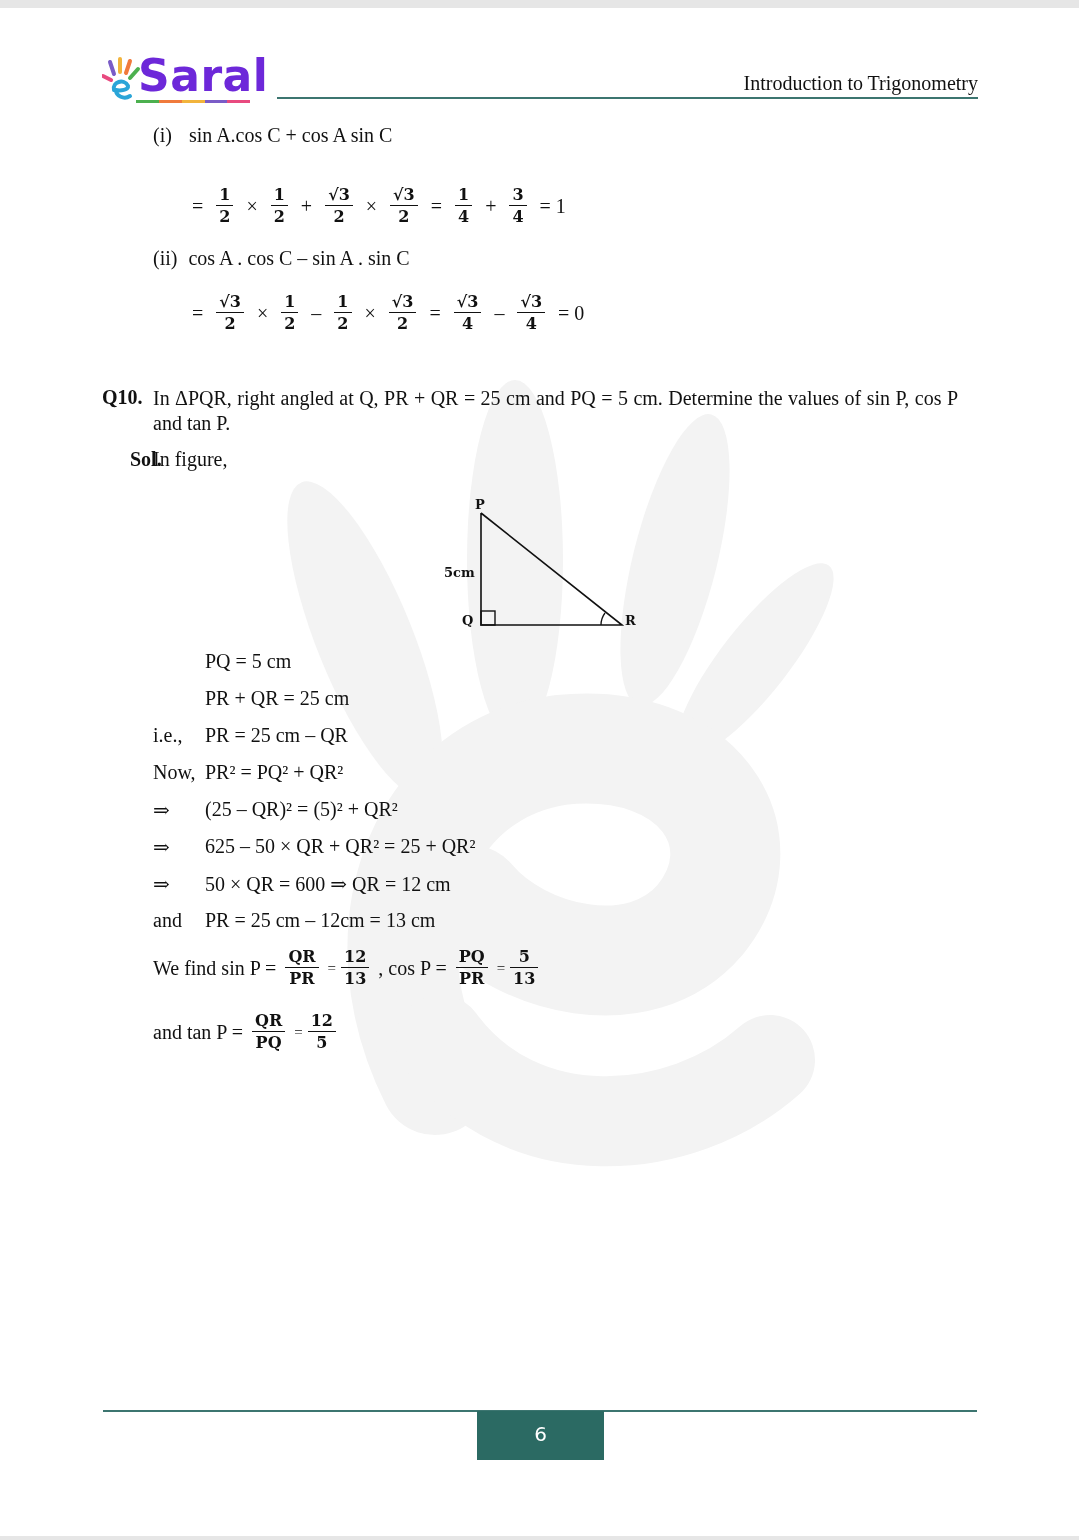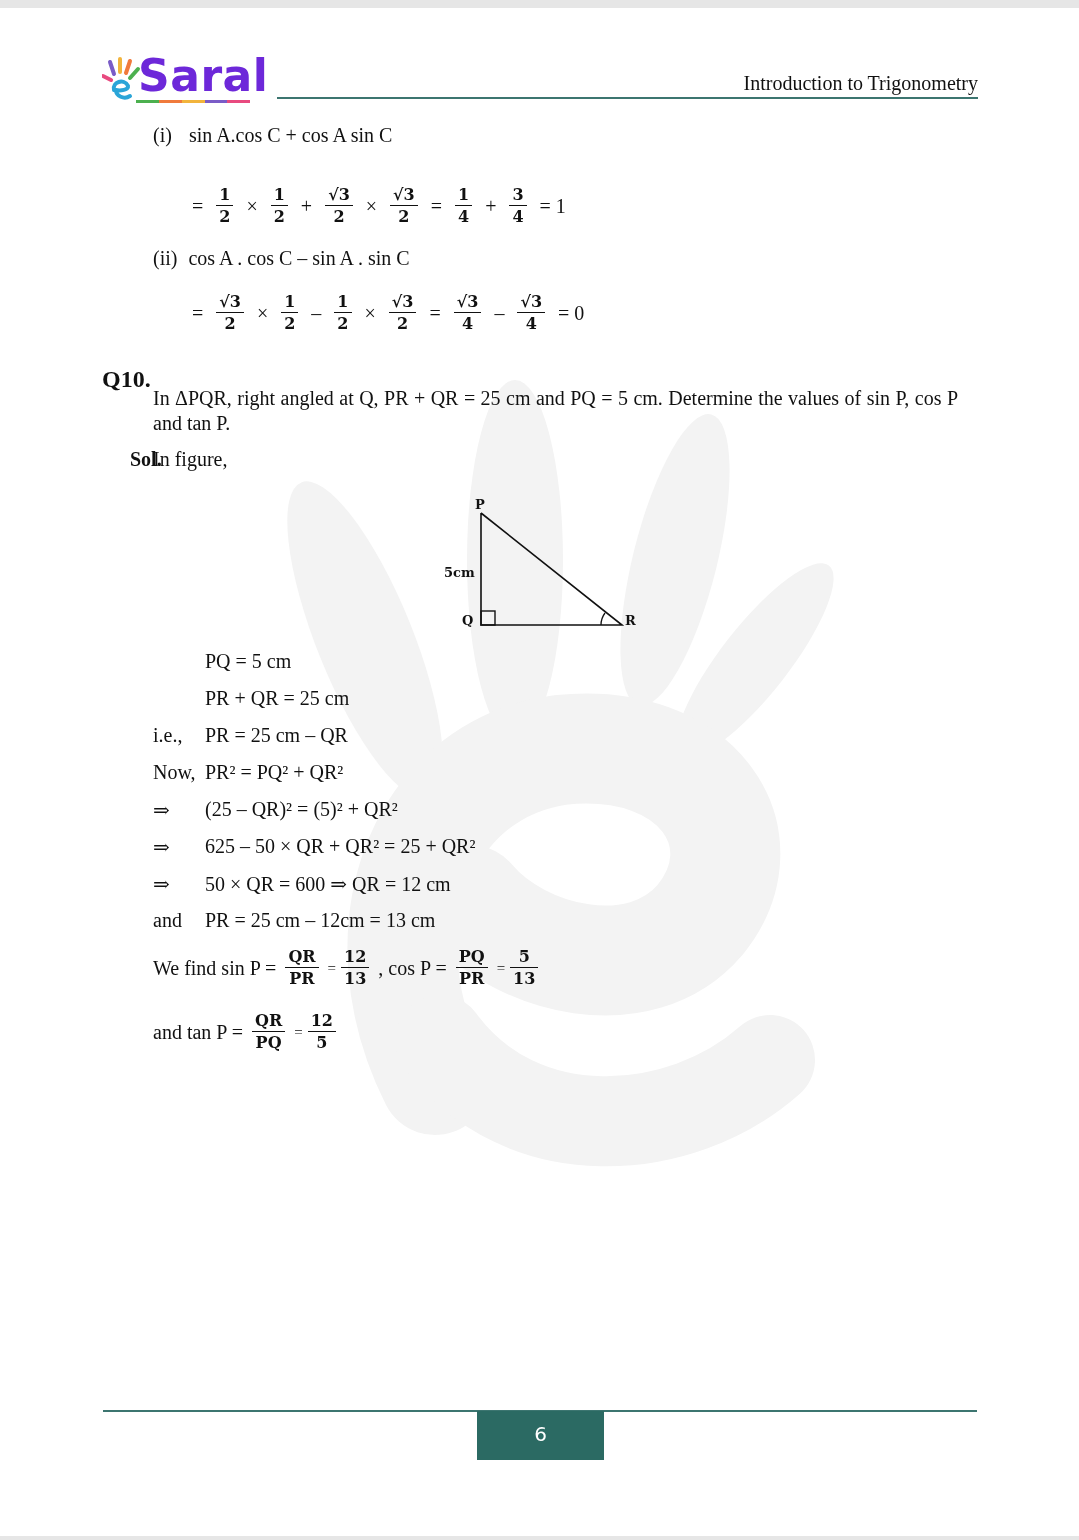--- a/index.html
+++ b/index.html
@@ -21,21 +21,21 @@
 
   .line { position:absolute; font-size:20px; white-space:nowrap; }
   .frac { display:inline-block; vertical-align:middle; text-align:center; margin:0 4px;
           font-family:"DejaVu Serif", serif; font-weight:bold; font-size:16px; line-height:1.15; }
   .frac .num { display:block; border-bottom:1.2px solid #111; padding:0 3px 1px; }
   .frac .den { display:block; padding:2px 3px 0; }
   .op { display:inline-block; vertical-align:middle; margin:0 4px; }
   .b { font-weight:bold; }
 
   .q-text { position:absolute; left:153px; top:386px; width:805px; font-size:20px; line-height:25px; text-align:justify; }
-  .q-num { position:absolute; left:102px; top:366px; font-size:24px; font-weight:bold; }
+  .q-num { position:absolute; left:102px; top:386px; font-size:20px; font-weight:bold; }
 
   .figure { position:absolute; left:440px; top:495px; width:210px; height:140px; }
   .figure .lbl { position:absolute; font-family:"DejaVu Serif", serif; font-weight:bold; font-size:13px; }
 
   .footer-rule { position:absolute; left:103px; top:1410px; width:874px; height:2px; background:#3c7570; }
   .page-box { position:absolute; left:477px; top:1411px; width:127px; height:49px; background:#2b6a63;
               color:#fff; font-family:"DejaVu Sans", sans-serif; font-size:20px; text-align:center; line-height:46px; }
 </style>
 </head>
 <body>

